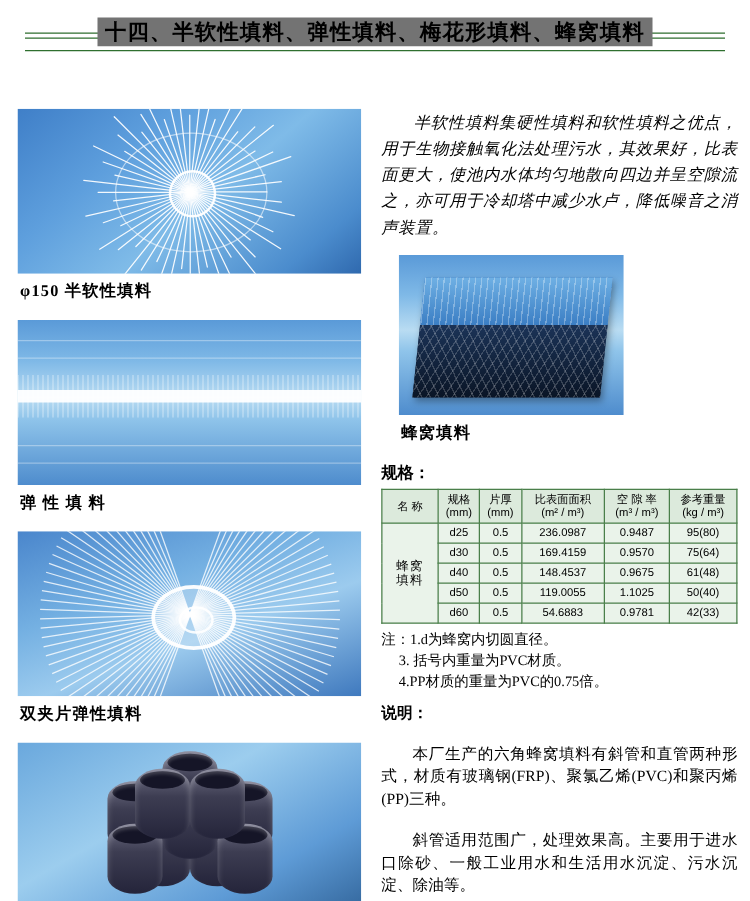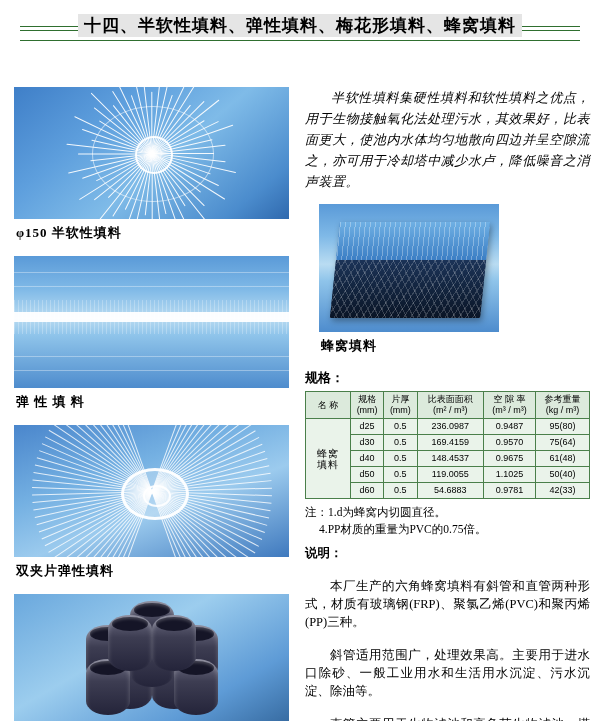--- a/index.html
+++ b/index.html
@@ -26,21 +26,21 @@
   .title-text {
     font-family: "Liberation Serif", serif;
     font-size: 17px;
     font-weight: bold;
     letter-spacing: 1px;
     color: #000;
     display: inline-block;
     padding: 0 6px;
     position: relative;
     z-index: 2;
-    background: #e5e5e5;
+    background: #737373;
   }
   .title-rule {
     position: absolute;
     left: 0;
     right: 0;
     top: 12px;
     height: 3px;
     border-top: 1px solid #2f6f2f;
     border-bottom: 1px solid #2f6f2f;
     z-index: 1;
@@ -606,20 +606,21 @@
           <td>0.5</td>
           <td>54.6883</td>
           <td>0.9781</td>
           <td>42(33)</td>
         </tr>
       </tbody>
     </table>
 
     <div class="notes">
       <div>注：1.d为蜂窝内切圆直径。</div>
+      <div class="n-ind">3. 括号内重量为PVC材质。</div>
       <div class="n-ind">4.PP材质的重量为PVC的0.75倍。</div>
     </div>
 
     <div class="explain-title">说明：</div>
     <div class="explain">
       <p>本厂生产的六角蜂窝填料有斜管和直管两种形式，材质有玻璃钢(FRP)、聚氯乙烯(PVC)和聚丙烯(PP)三种。</p>
       <p>斜管适用范围广，处理效果高。主要用于进水口除砂、一般工业用水和生活用水沉淀、污水沉淀、除油等。</p>
       <p>直管主要用于生物滤池和高负荷生物滤池、塔式生物滤池。挂膜氧化能及生物转盘的微生物载体、对工业有机废水和城市污水进行生化处理。</p>
     </div>
   </div>

